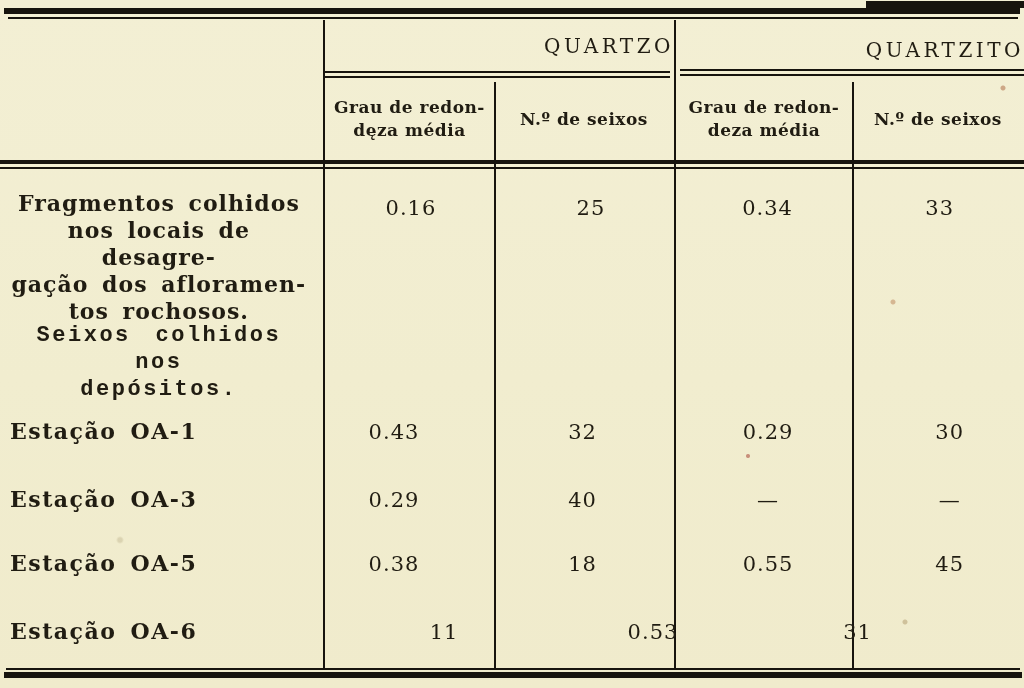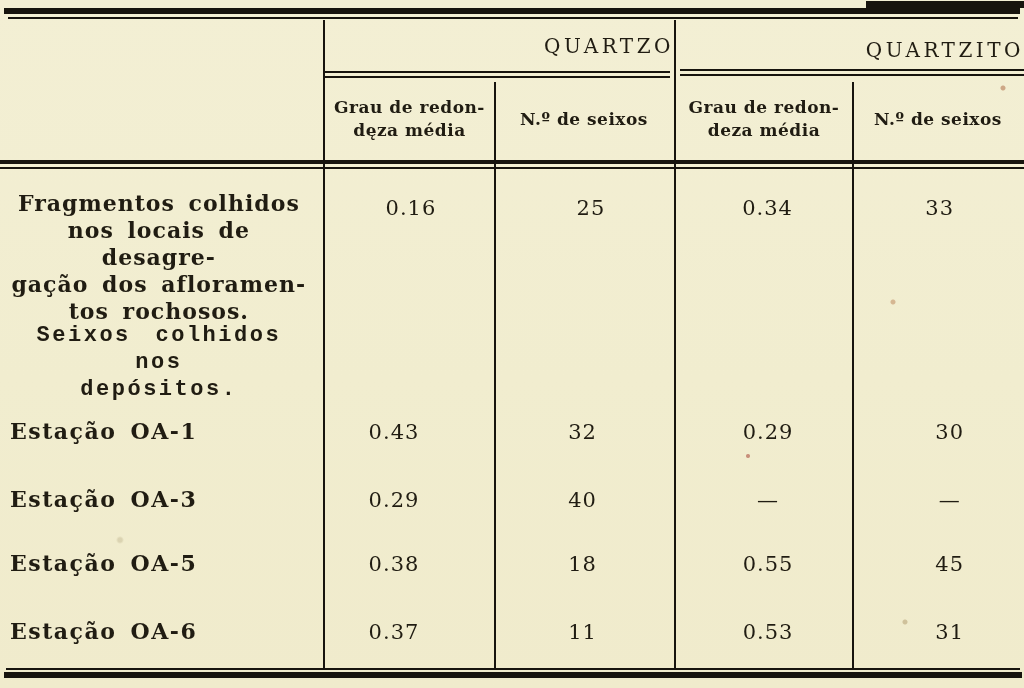--- a/index.html
+++ b/index.html
@@ -155,21 +155,20 @@
     <div class="row row-oa">
       <div class="cell label">Estação OA-5</div>
       <div class="cell val c1">0.38</div>
       <div class="cell val c2">18</div>
       <div class="cell val c3">0.55</div>
       <div class="cell val c4">45</div>
     </div>
 
     <div class="row row-oa row-oa6">
       <div class="cell label">Estação OA-6</div>
-      <div class="cell val c1">0.37</div>
       <div class="cell val c2">11</div>
       <div class="cell val c3">0.53</div>
       <div class="cell val c4">31</div>
     </div>
 
   </div>
 
   <div class="hrule" style="left:6px; top:668px; width:1014px; height:2px;"></div>
   <div class="hrule" style="left:4px; top:672px; width:1018px; height:6px;"></div>
 

